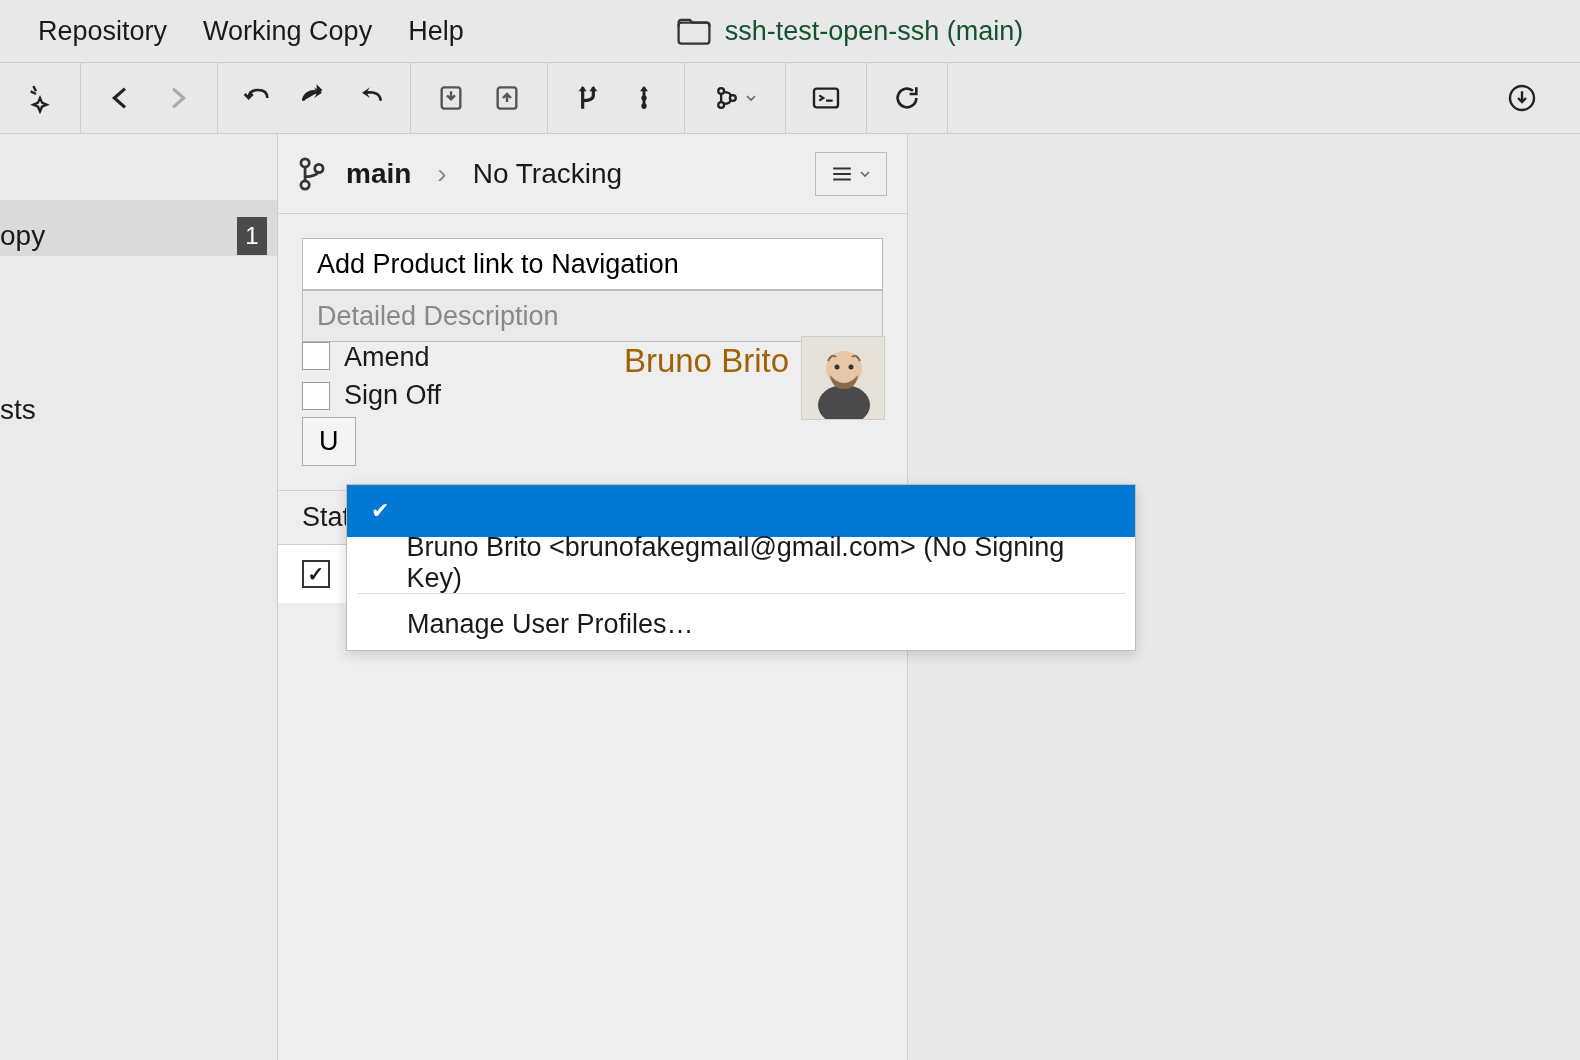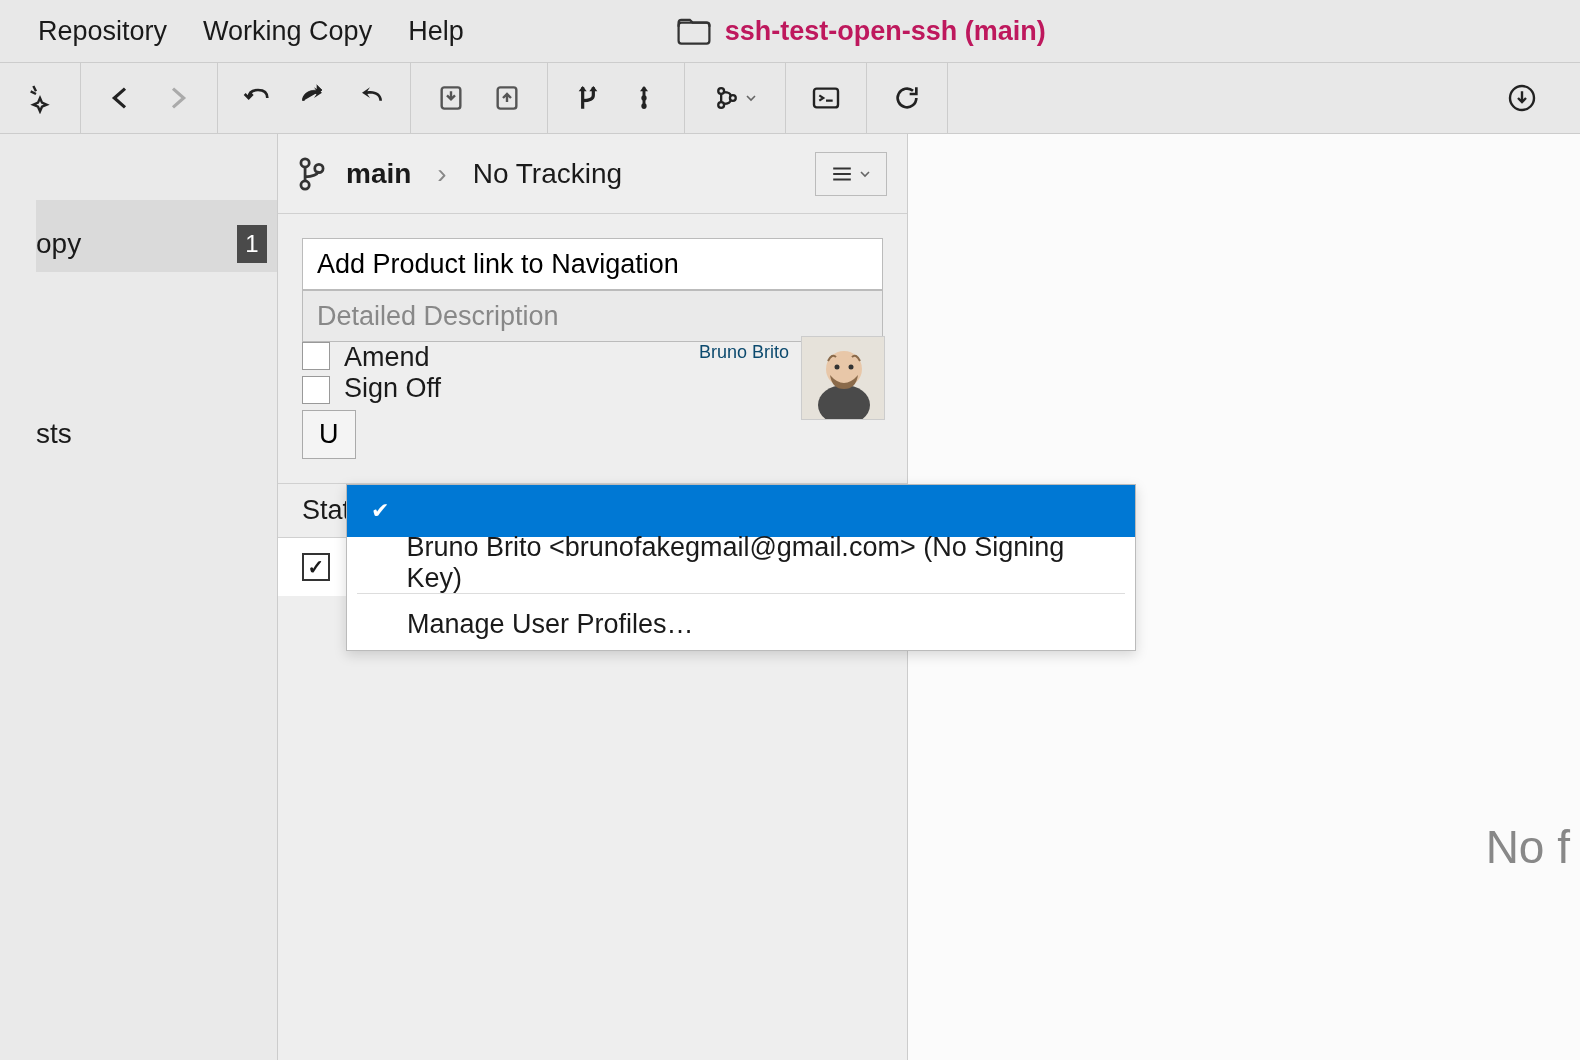--- a/index.html
+++ b/index.html
@@ -2,35 +2,35 @@
 <html><head>
 <meta charset="utf-8">
 <style>
   * { box-sizing: border-box; margin: 0; padding: 0; }
   html, body { width: 1580px; height: 1060px; overflow: hidden; font-family: "Segoe UI", Arial, sans-serif; background: #e8e8e8; color: #1a1a1a; }
   
   
   .menubar { height: 62px; display: flex; align-items: center; padding: 8px 20px; background: #e8e8e8; }
   .menubar-item { font-size: 27px; padding: 0 18px; cursor: pointer; }
   .menubar-title-wrap { display: flex; align-items: center; margin-left: 195px; gap: 14px; }
-  .menubar-title { font-size: 27px; color: #be185d; font-weight: bold; }
+  .menubar-title { font-size: 27px; color: #14532d; }
   .folder-icon { width: 34px; height: 28px; }
   
   
   .toolbar { height: 72px; background: #e8e8e8; border-top: 1px solid #ccc; border-bottom: 1px solid #ccc; display: flex; align-items: center; }
   .tb-group { height: 100%; display: flex; align-items: center; padding: 0 12px; border-right: 1px solid #ccc; }
   .tb-btn { width: 56px; height: 56px; display: flex; align-items: center; justify-content: center; cursor: pointer; }
   .tb-btn svg { width: 32px; height: 32px; }
   .tb-spacer { flex: 1; }
   .tb-last { border-right: none; padding-right: 30px; }
   
   
   .main { display: flex; height: calc(1060px - 62px - 72px); }
   .sidebar { width: 278px; background: #eaeaea; border-right: 1px solid #ccc; padding-top: 66px; }
-  .sb-row { height: 72px; display: flex; align-items: center; justify-content: space-between; padding: 16px 10px 0 0; font-size: 28px; margin-left: 36px; }
+  .sb-row { height: 56px; display: flex; align-items: center; justify-content: space-between; padding: 16px 10px 0 0; font-size: 28px; }
   .sb-row.active { background: #dadada; }
   .sb-badge { background: #4a4a4a; color: #fff; width: 30px; height: 38px; display: flex; align-items: center; justify-content: center; font-size: 24px; }
   .sb-head { display: flex; justify-content: flex-end; padding-right: 14px; margin-top: 300px; }
   .head-badge { background: #4a4a4a; color: #fff; padding: 4px 12px; font-size: 24px; font-weight: 600; }
   
   
   .center { width: 630px; background: #eeeeee; border-right: 1px solid #ccc; display: flex; flex-direction: column; position: relative; }
   .branch-bar { height: 80px; display: flex; align-items: center; padding: 0 20px; border-bottom: 1px solid #d0d0d0; }
   .branch-icon { margin-right: 20px; }
   .branch-text { font-size: 28px; display: flex; align-items: center; gap: 26px; }
@@ -40,24 +40,24 @@
   .view-toggle { border: 1px solid #bbb; width: 72px; height: 44px; display: flex; align-items: center; justify-content: center; gap: 6px; cursor: pointer; }
   
   .commit-area { padding: 24px; display: flex; flex-direction: column; border-bottom: 1px solid #d0d0d0; }
   .subject-input { width: 100%; height: 52px; border: 1px solid #bbb; background: #fff; font-size: 27px; padding: 0 14px; font-family: inherit; }
   .desc-input { width: 100%; height: 52px; border: 1px solid #bbb; background: #eaeaea; font-size: 27px; padding: 10px 14px; font-family: inherit; resize: none; color: #333; }
   .desc-input::placeholder { color: #888; }
   
   .author-row { display: flex; align-items: flex-start; gap: 14px; position: relative; }
   .chk { width: 28px; height: 28px; border: 1px solid #999; background: #fff; }
   .chk-label { font-size: 27px; margin-right: auto; }
-  .author-name { font-size: 18px; color: #0c4a6e; }
+  .author-name { font-size: 33px; color: #a16207; }
   .avatar-wrap { position: absolute; right: -2px; top: -6px; width: 84px; height: 84px; border: 1px solid #ccc; background: #f0f0f0; overflow: hidden; }
   
-  .signoff-row { display: flex; align-items: flex-end; gap: 14px; }
+  .signoff-row { display: flex; align-items: center; gap: 14px; }
   .author-email { font-size: 27px; color: #888; margin-left: auto; margin-right: 90px; }
   
   .unstage-row { margin-top: 6px; }
   .btn { border: 1px solid #aaa; background: #f4f4f4; font-size: 27px; padding: 8px 16px; cursor: pointer; font-family: inherit; }
   
   
   .dropdown { position: absolute; left: 346px; top: 484px; width: 790px; background: #fff; border: 1px solid #bbb; box-shadow: 0 4px 12px rgba(0,0,0,0.15); z-index: 100; }
   .dd-item { height: 52px; display: flex; align-items: center; padding: 0 24px; font-size: 27px; cursor: pointer; gap: 14px; }
   .dd-item.selected { background: #0078d4; color: #fff; }
   .dd-check { width: 22px; font-size: 22px; }
@@ -272,23 +272,20 @@
 
     <div class="file-row">
       <div class="file-check">✓</div>
       <div class="file-badge">M</div>
       <div class="file-spacer"></div>
       <span class="code-icon">‹›</span>
       <span>index.html</span>
     </div>
   </div>
 
-  <div class="right">
-    <div class="no-file">No f</div>
-  </div>
 </div>
 
 <div class="dropdown">
   <div class="dd-item selected">
     <span class="dd-check">✔</span>
   </div>
   <div class="dd-item">
     <span class="dd-check"></span>
     <span>Bruno Brito &lt;brunofakegmail@gmail.com&gt; (No Signing Key)</span>
   </div>

